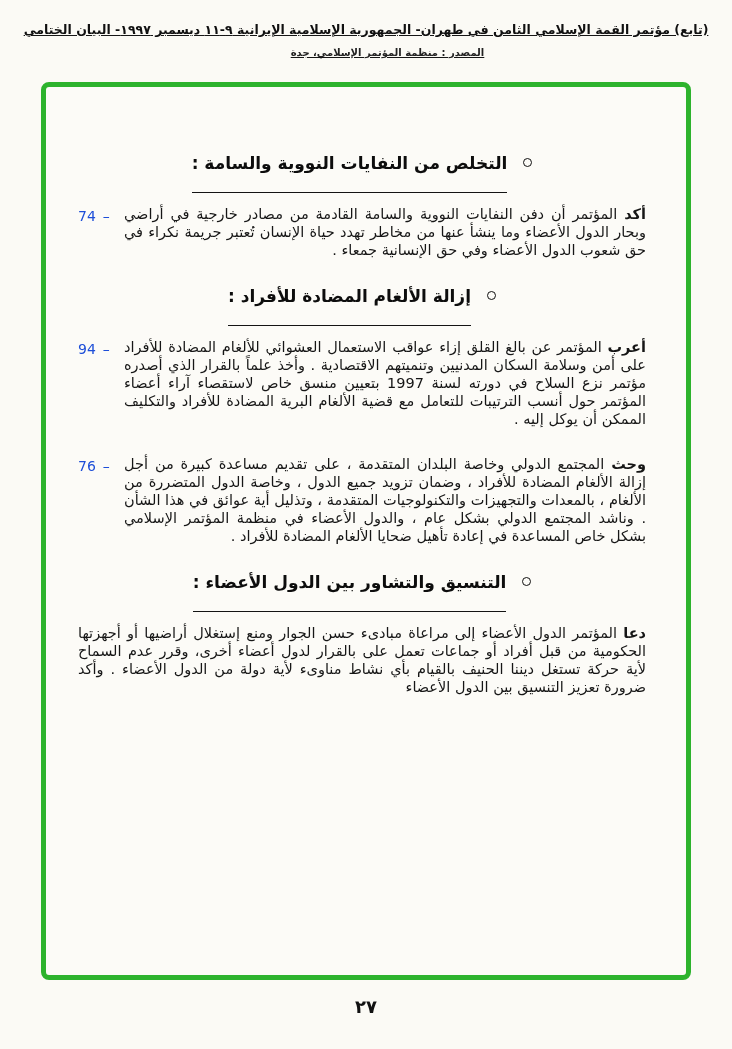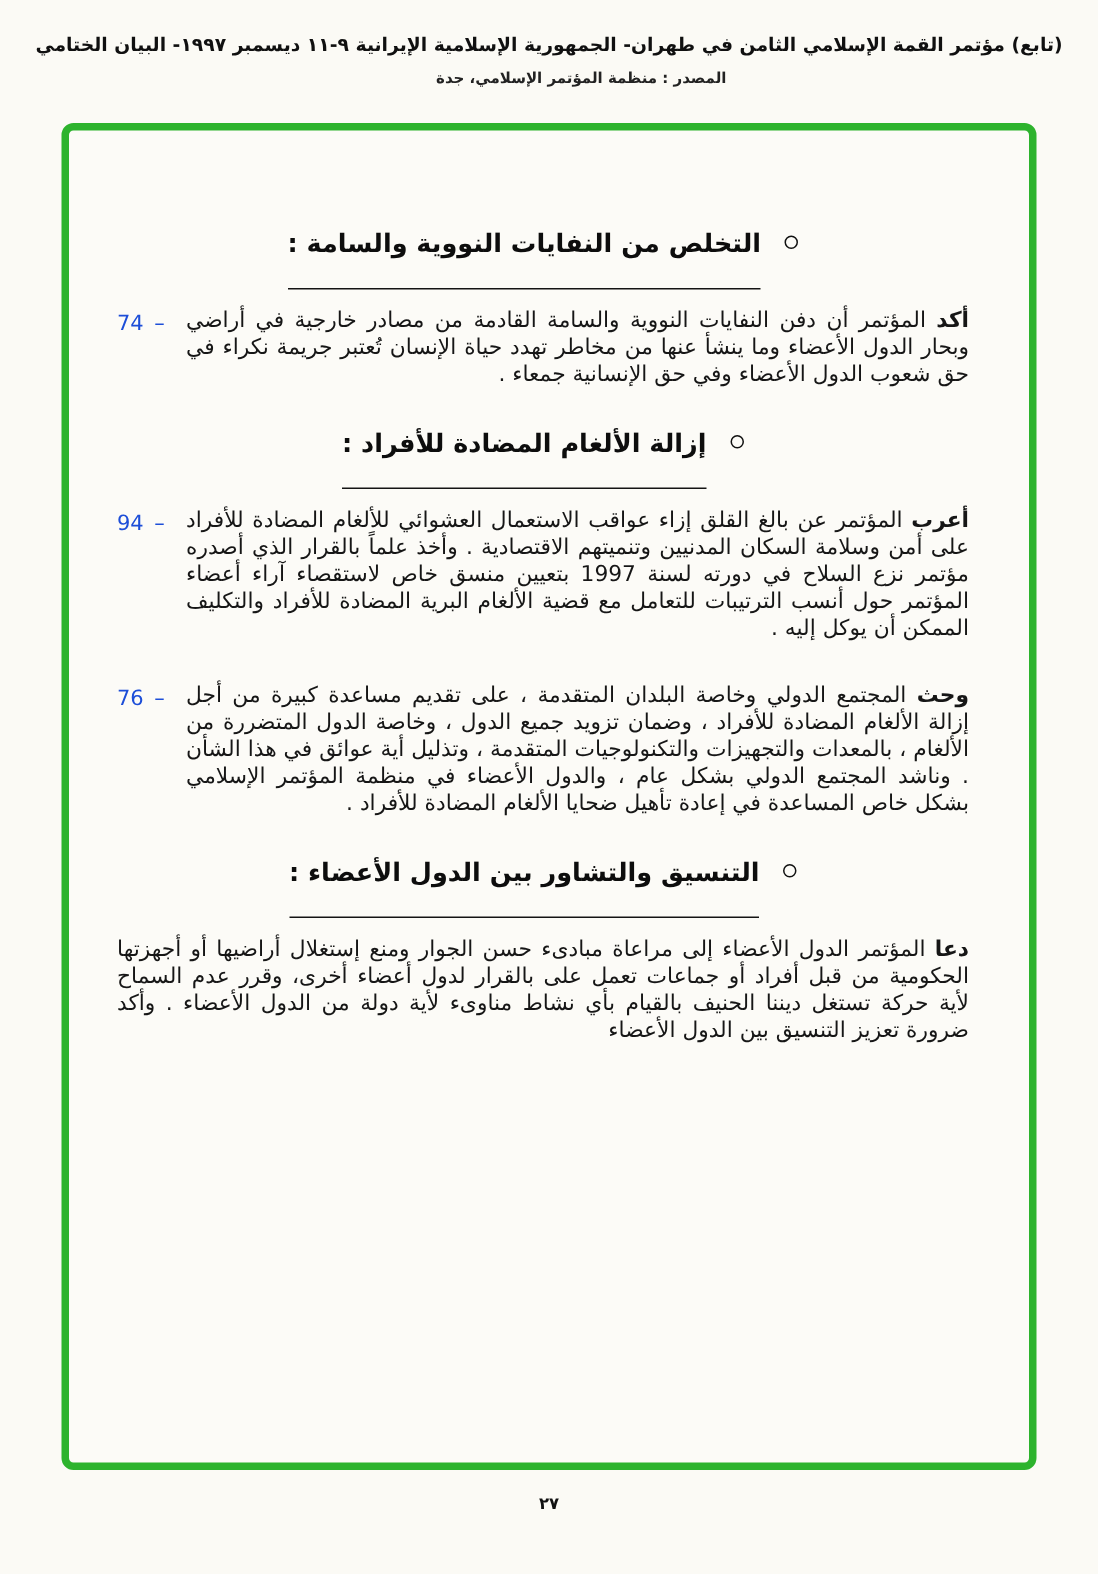--- a/index.html
+++ b/index.html
@@ -5,21 +5,21 @@
   * { margin:0; padding:0; box-sizing:border-box; }
   html, body { width:732px; height:1049px; }
   body {
     background:#fbfaf5;
     font-family:"DejaVu Sans", sans-serif;
     color:#151515;
     overflow:hidden;
   }
   .page { width:732px; height:1049px; position:relative; }
 
-  .header { text-align:center; padding-top:22px; }
+  .header { text-align:center; padding-top:22px;text-decoration:underline; }
   .header-l1 { direction:rtl; font-size:12.5px; font-weight:bold; color:#101010; }
   .header-l2 { direction:rtl; font-size:10px; font-weight:bold; color:#222; margin-top:10px;padding-left:43px; }
 
   .frame {
     width:650px;
     height:898px;
     margin:24px auto 0 auto;
     border:5px solid #2db32d;
     border-radius:8px;
     padding:66px 40px 28px 32px;
@@ -64,21 +64,21 @@
     text-align:justify;
     font-size:14.5px;
     line-height:18px;
     color:#161616;
   }
   .lead { font-weight:bold; }
 
   .pagenum {
     text-align:center;
     font-weight:bold;
-    font-size:11px;
+    font-size:18px;
     margin-top:16px;
     color:#111;
   }
 </style>
 </head>
 <body>
 
 <div class="page">
 
   <div class="header">

